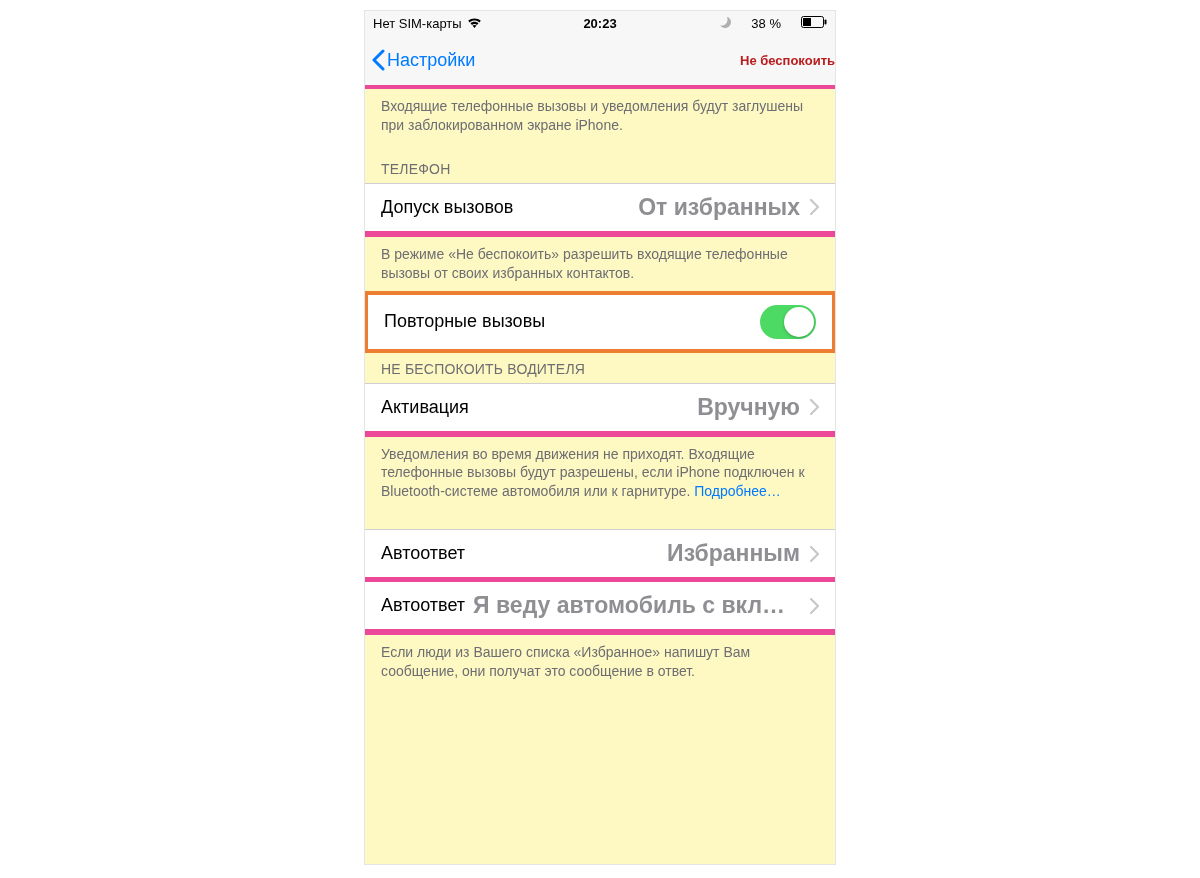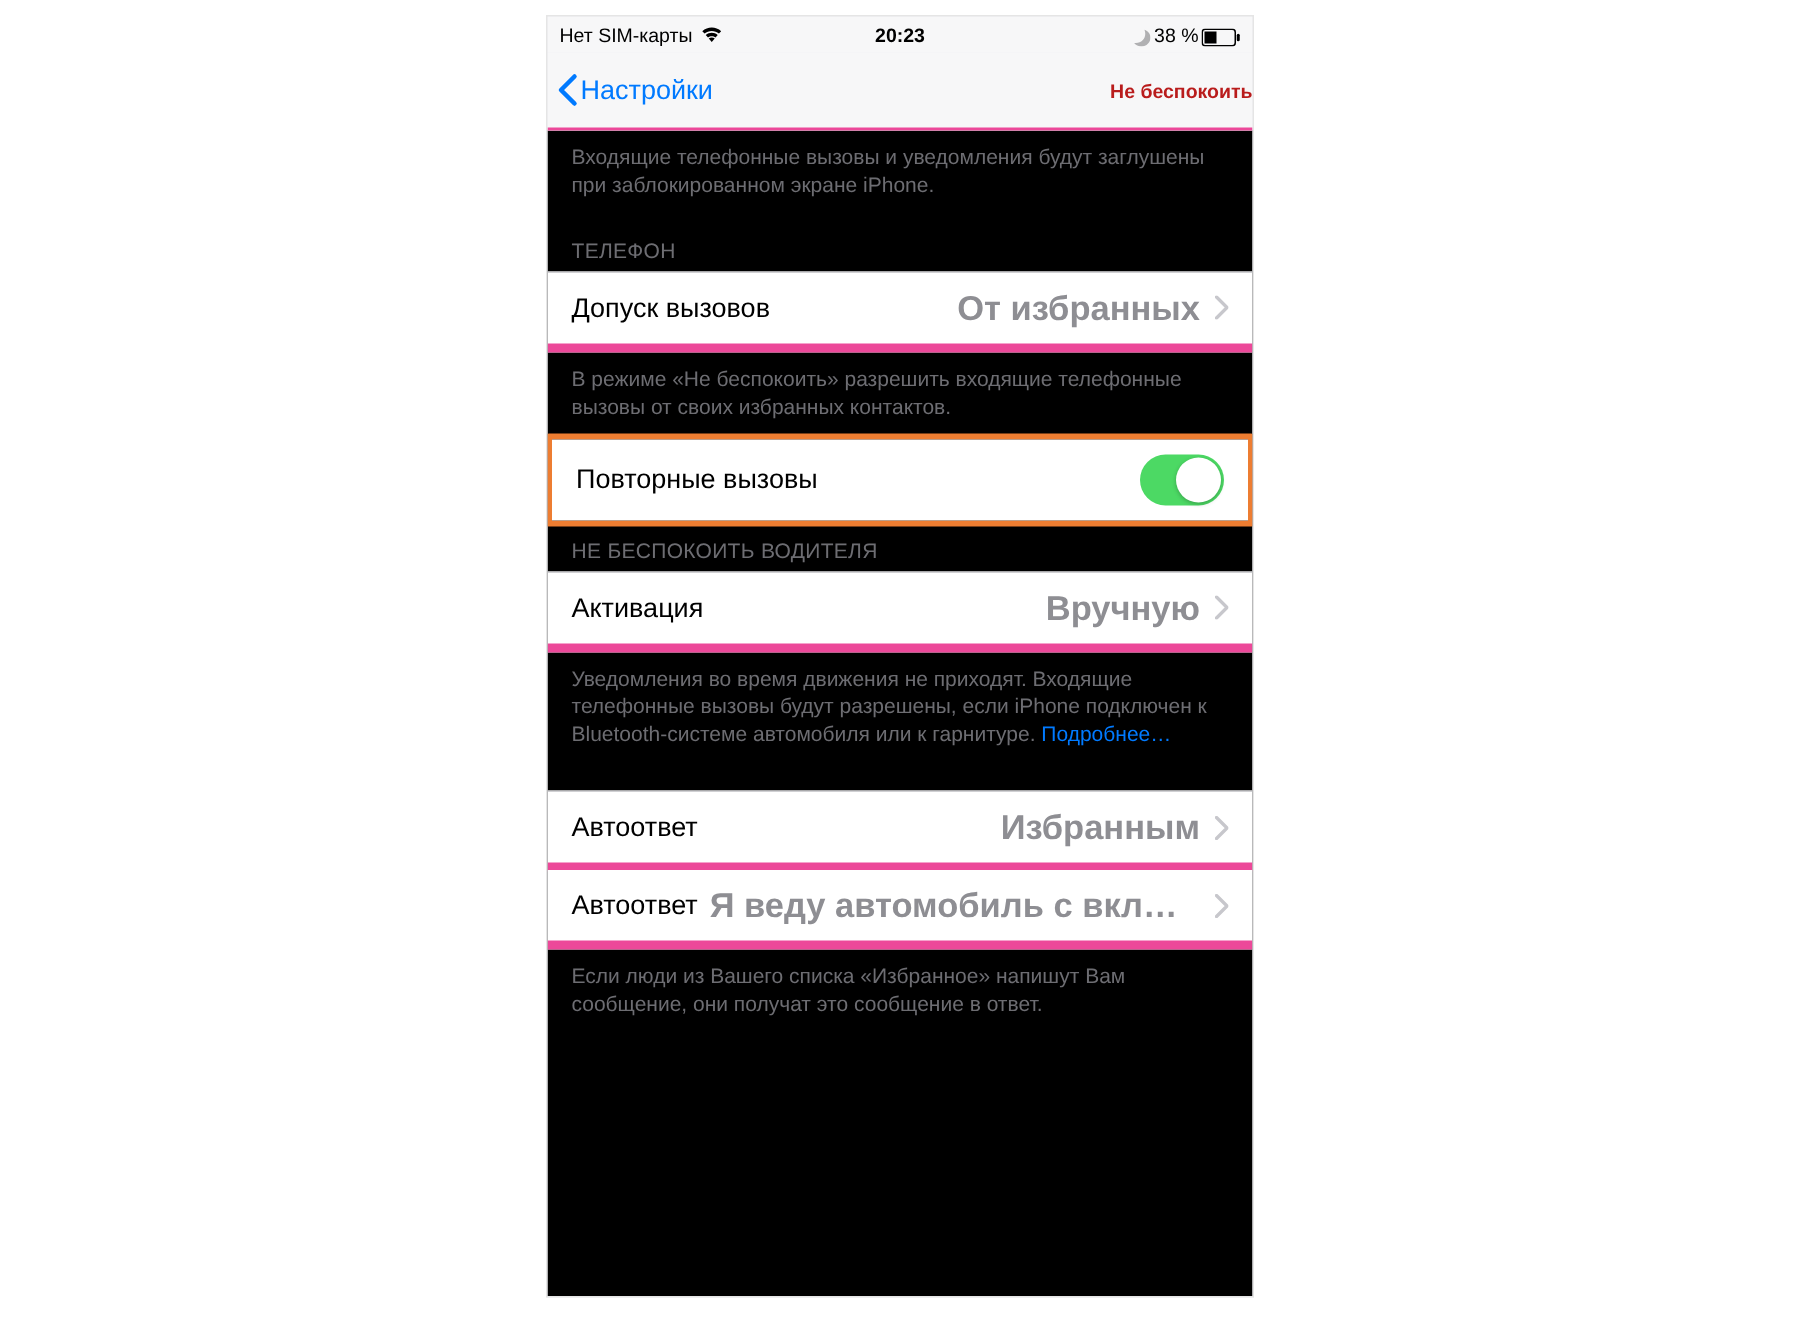--- a/index.html
+++ b/index.html
@@ -28,26 +28,26 @@
     background: #f7f7f8;
     display: flex;
     align-items: center;
     justify-content: space-between;
     padding: 0 8px;
     font-size: 13px;
     color: #000;
   }
   .status-left { display: flex; align-items: center; gap: 5px; justify-content: space-between; }
   .status-center { position: absolute; left: 0; right: 0; text-align: center; font-weight: 600; }
-  .status-right { display: flex; align-items: flex-end; gap: 2px; z-index: 1;}
+  .status-right { display: flex; align-items: flex-start; gap: 20px; z-index: 1;}
   .wifi-icon, .moon-icon, .battery-icon { display: inline-flex; align-items: center; }
   .nav-bar {
     height: 50px;
     background: #f7f7f8;
-    border-bottom: 2px solid #ec4899;
+    border-bottom: 4px solid #ec4899;
     display: flex;
     align-items: center;
     position: relative;
     padding: 0 6px;
   }
   .back-button {
     display: flex;
     align-items: center;
     color: #007aff;
     font-size: 18px;
@@ -60,21 +60,21 @@
     left: 0; right: 0;
     text-align: right;
     font-size: 13px;
     font-weight: 600;
     color: #b91c1c;
     pointer-events: none;
   }
   .content {
     height: calc(100% - 74px);
     overflow: hidden;
-    background: #000000;
+    background: #fef9c3;
   }
   .group-desc {
     padding: 8px 16px;
     font-size: 14px;
     color: #6d6d72;
     line-height: 1.35;
   }
   .group-header {
     padding: 18px 16px 6px 16px;
     font-size: 14px;

